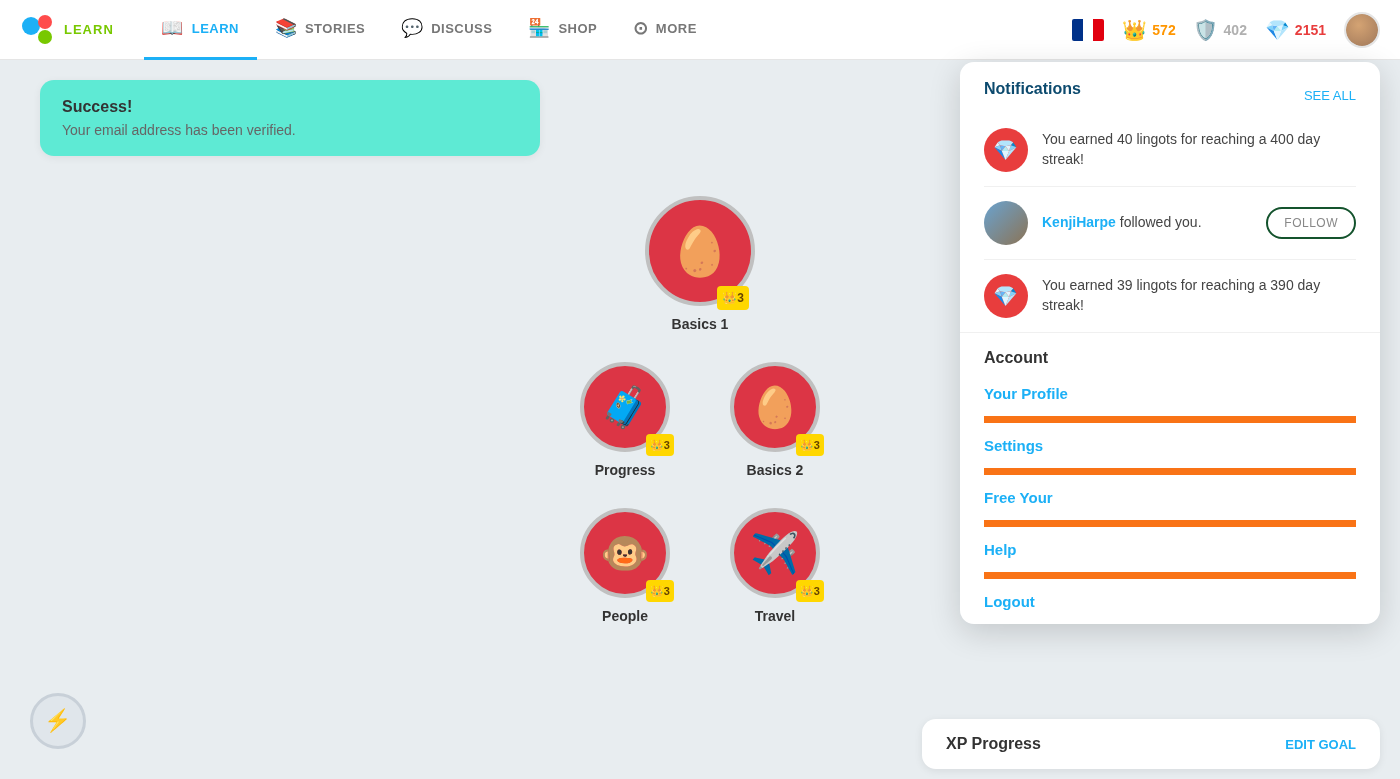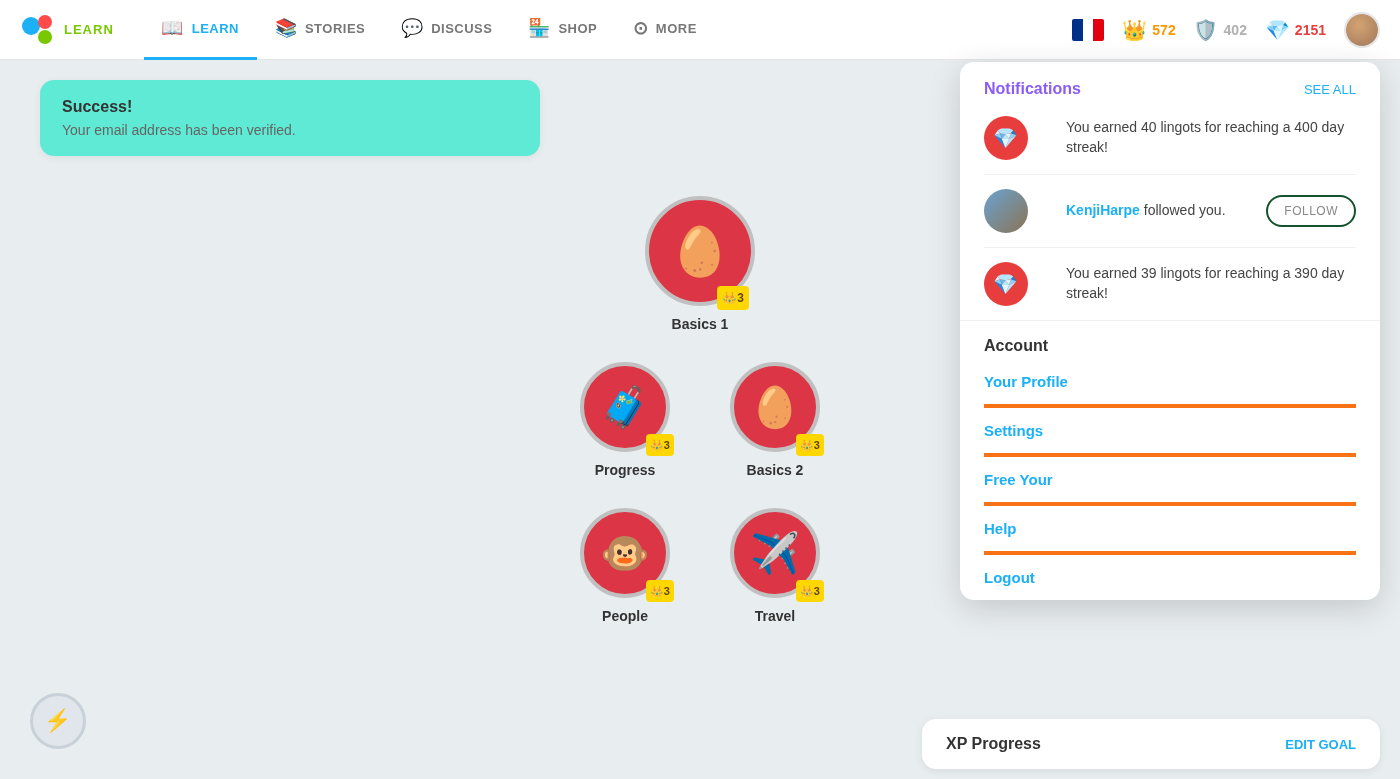--- a/index.html
+++ b/index.html
@@ -289,21 +289,22 @@
       z-index: 100;
       overflow: hidden;
     }
 
     .dropdown-section {
       padding: 18px 24px 0;
     }
     .dropdown-section-title {
       font-size: 16px;
       font-weight: 800;
-      color: #8b5cf6;
+      color: #0c4a6e;
+      margin-bottom: 12px;
     }
     .see-all-link {
       font-size: 13px;
       font-weight: 400;
       color: #1cb0f6;
       cursor: pointer;
       text-decoration: none;
     }
     .section-header {
       display: flex;
@@ -342,21 +343,20 @@
     .notif-avatar-img {
       width: 100%;
       height: 100%;
       background: linear-gradient(135deg, #6aa3d0, #8b7355);
     }
     .notif-text {
       font-size: 14px;
       color: #444;
       flex: 1;
       line-height: 1.4;
-      margin-left: 24px;
     }
     .notif-user {
       color: #1cb0f6;
       font-weight: 700;
     }
     .follow-btn {
       border: 2px solid #14532d;
       background: #fff;
       color: #888;
       font-size: 12px;
@@ -384,21 +384,21 @@
       color: #333;
       margin-bottom: 4px;
     }
     .account-link {
       display: block;
       padding: 14px 0;
       font-size: 15px;
       font-weight: 600;
       color: #1cb0f6;
       cursor: pointer;
-      border-bottom: 4px solid #f97316;
+      border-bottom: 7px solid #f97316;
       text-decoration: none;
     }
     .account-link:last-child { border-bottom: none; }
 
     
     .xp-panel {
       position: absolute;
       right: 20px;
       bottom: 10px;
       width: 458px;

